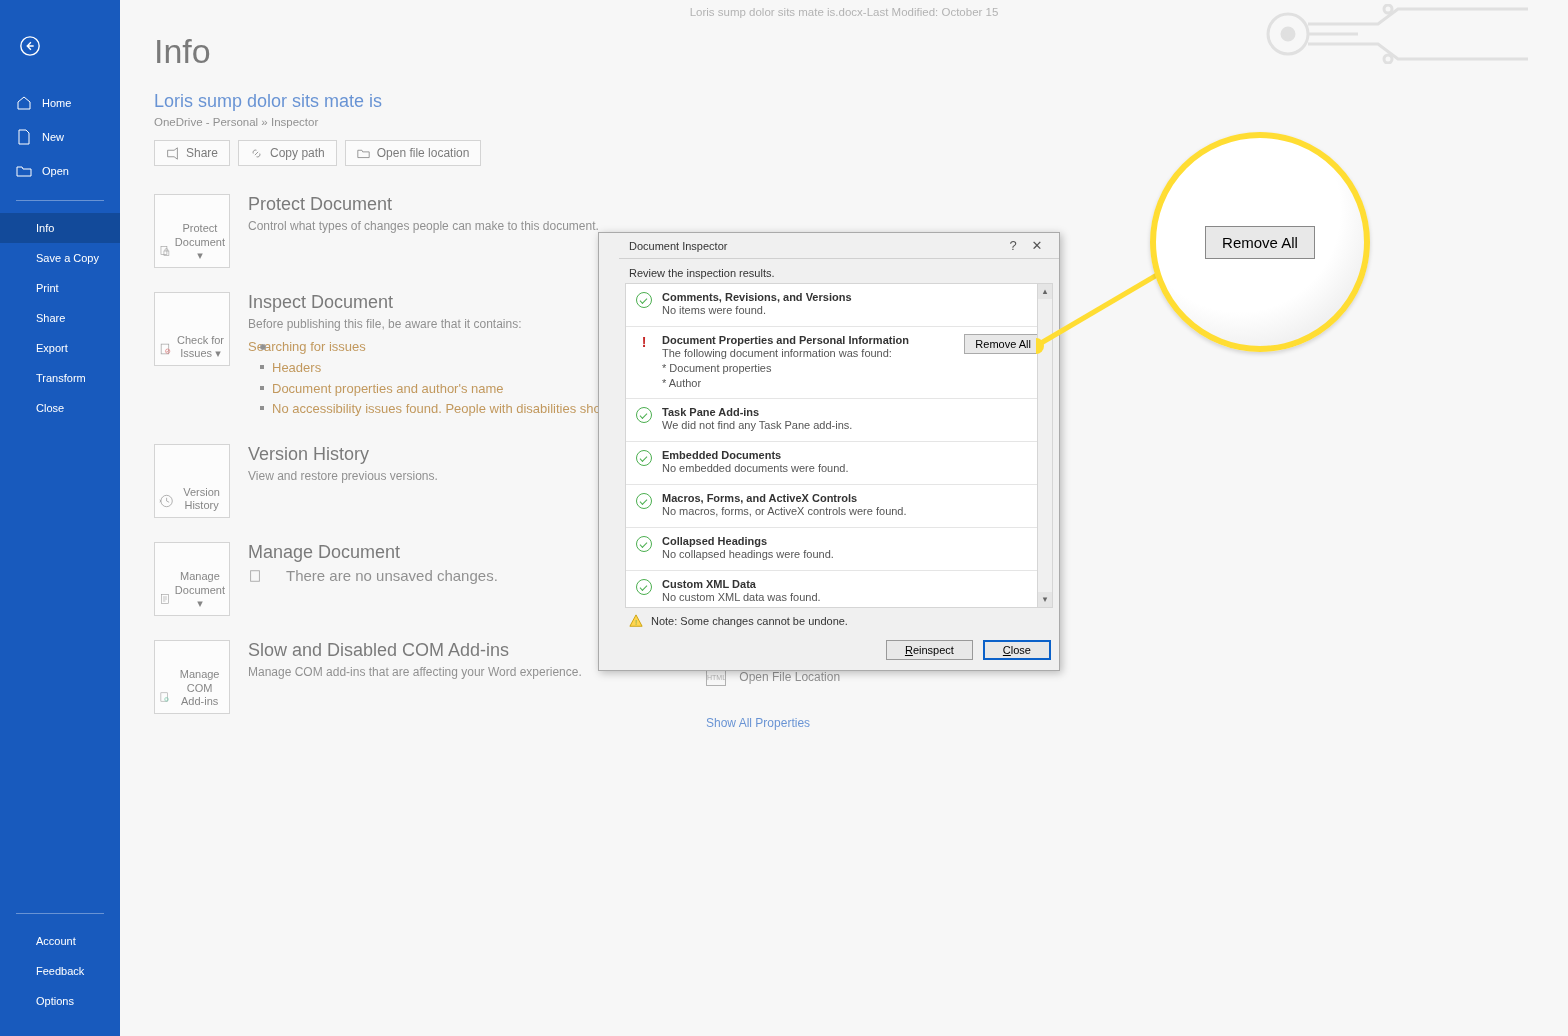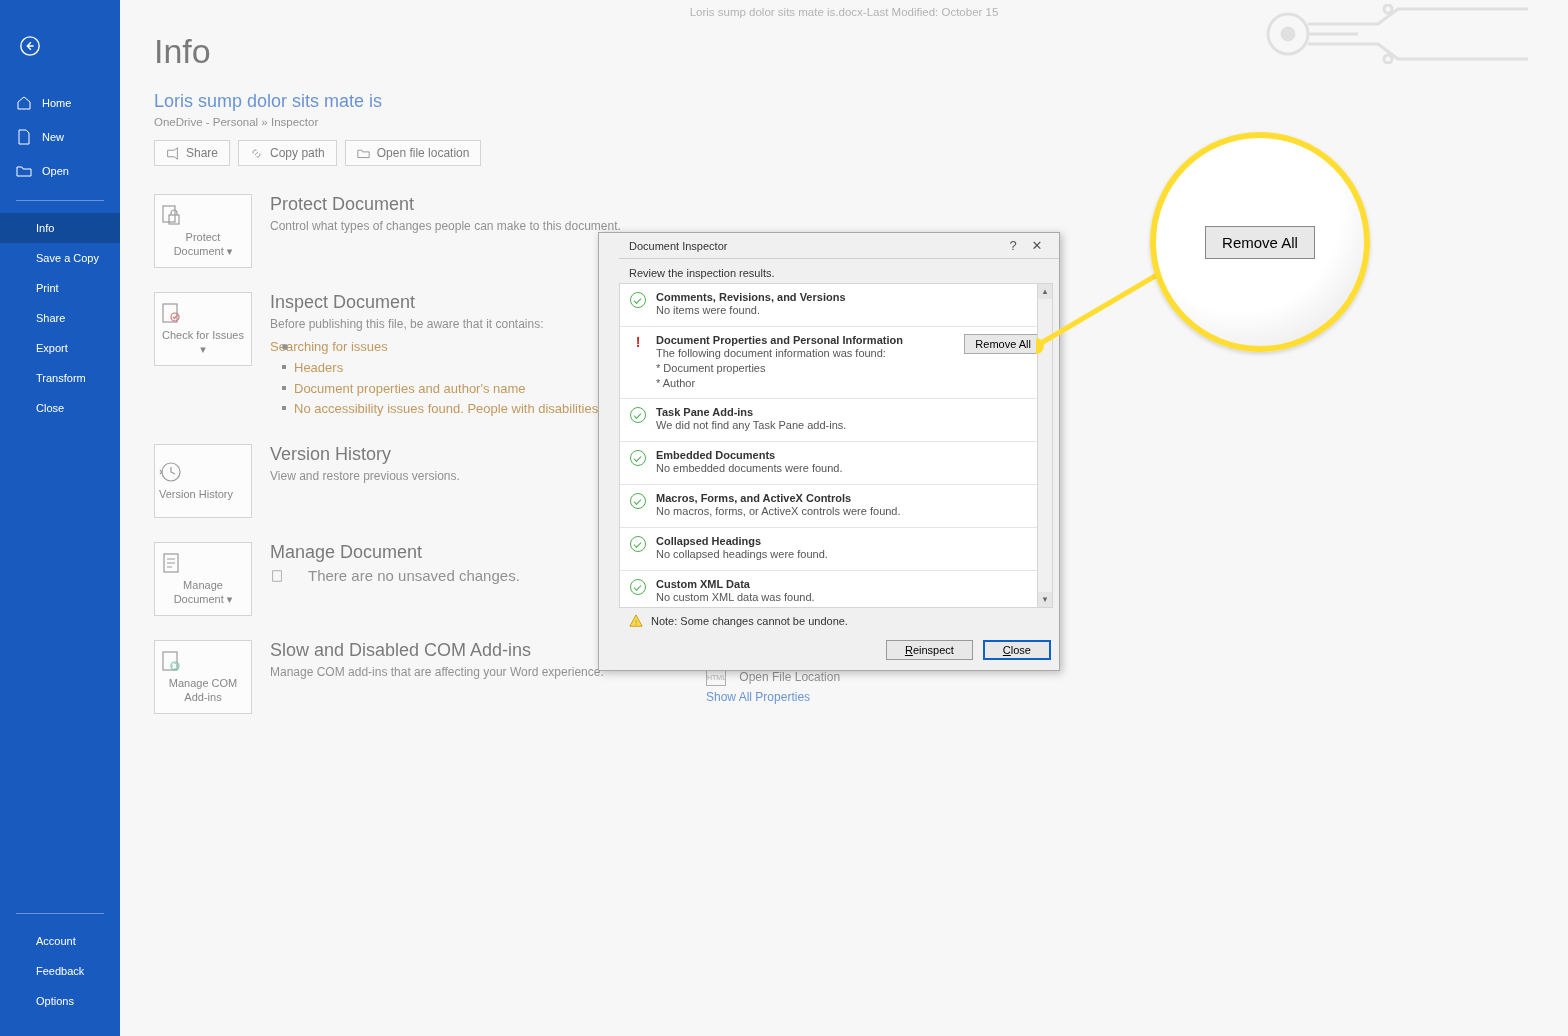--- a/index.html
+++ b/index.html
@@ -20,40 +20,40 @@
 .main { position: absolute; left: 154px; top: 24px; right: 0; bottom: 0; }
 .page-title { font-size: 34px; font-weight: 400; color: #333; margin-top: 8px; margin-bottom: 20px; }
 .doc-title { font-size: 18px; color: #185abd; margin-bottom: 4px; }
 .doc-path { font-size: 11.5px; color: #555; margin-bottom: 12px; }
 
 .btnbar { display: flex; gap: 8px; margin-bottom: 28px; }
 .btn-small { display: flex; align-items: center; gap: 7px; background: #f9f9f9; border: 1px solid #bdbdbd; padding: 5px 11px; font-size: 12px; color: #333; cursor: pointer; }
 .btn-small svg { width: 13px; height: 13px; }
 
 .section { display: flex; gap: 18px; margin-bottom: 24px; }
-.section-btn { width: 98px; height: 74px; border: 1px solid #bdbdbd; background: #fafafa; display: flex; flex-direction: column; align-items: flex-start; justify-content: center; gap: 4px; cursor: pointer; padding: 4px; }
+.section-btn { width: 76px; height: 74px; border: 1px solid #bdbdbd; background: #fafafa; display: flex; flex-direction: row; align-items: flex-end; justify-content: center; gap: 4px; cursor: pointer; padding: 4px; }
 .section-btn svg { width: 24px; height: 24px; }
 .section-btn-label { font-size: 11px; text-align: center; line-height: 1.25; color: #444; }
 .section-body h3 { font-size: 18px; font-weight: 400; color: #333; margin-bottom: 4px; }
 .section-body p { font-size: 12px; color: #555; margin-bottom: 6px; }
 .section-body ul { list-style: none; font-size: 13px; color: #a16207; }
 .section-body ul li { padding-left: 24px; position: relative; line-height: 1.6; }
 .section-body ul li::before { content: ""; position: absolute; left: 12px; top: 7px; width: 4px; height: 4px; background: #555; }
 .spin-icon::before { content: ""; display: inline-block; width: 8px; height: 8px; border: 1px dotted #888; border-radius: 50%; margin-right: 8px; }
 .info-line { display: flex; align-items: center; gap: 24px; font-size: 15px; color: #555; }
 .info-line svg { width: 14px; height: 14px; }
 
 .overlay { position: absolute; left: 120px; top: 0; right: 0; bottom: 0; background: rgba(255,255,255,0.35); pointer-events: none; }
 
 .dialog { position: absolute; left: 598px; top: 232px; width: 462px; background: #f0f0f0; border: 1px solid #aaa; box-shadow: 2px 2px 8px rgba(0,0,0,0.25); font-size: 11px; color: #333; padding-left: 20px; }
 .dlg-hdr { display: flex; align-items: center; padding: 5px 10px; border-bottom: 1px solid #d0d0d0; }
 .dlg-title { flex: 1; }
 .dlg-help, .dlg-close { width: 24px; text-align: center; cursor: pointer; color: #555; font-size: 13px; }
 .dlg-sub { padding: 8px 10px 4px; }
-.dlg-results { margin: 0 6px 0 0; border: 1px solid #d5d5d5; background: #fff; max-height: 325px; overflow: hidden; position: relative; }
+.dlg-results { margin: 0 6px 0 6px; border: 1px solid #d5d5d5; background: #fff; max-height: 325px; overflow: hidden; position: relative; }
 .dlg-row { display: flex; gap: 10px; padding: 7px 10px 8px; border-bottom: 1px solid #e5e5e5; align-items: flex-start; }
 .dlg-row:last-child { border-bottom: none; }
 .dlg-stat { width: 16px; height: 16px; flex-shrink: 0; margin-top: 1px; }
 .dlg-stat.ok { border: 1.5px solid #4caf50; border-radius: 50%; position: relative; }
 .dlg-stat.ok::after { content: ""; position: absolute; left: 3px; top: 5px; width: 6px; height: 3px; border-left: 1.5px solid #4caf50; border-bottom: 1.5px solid #4caf50; transform: rotate(-45deg); }
 .dlg-stat.warn { color: #c62828; font-weight: bold; text-align: center; line-height: 14px; font-size: 14px; }
 .dlg-content { flex: 1; }
 .dlg-content b { font-size: 11px; }
 .dlg-content div { font-size: 11px; color: #555; line-height: 1.35; }
 .dlg-remove { background: #e8e8e8; border: 1px solid #aaa; padding: 3px 10px; font-size: 11px; cursor: pointer; }
@@ -65,21 +65,21 @@
 .dlg-ftr { display: flex; justify-content: flex-end; gap: 10px; padding: 6px 8px 10px; }
 .dlg-btn { background: #e8e8e8; border: 1px solid #999; padding: 2px 18px; font-size: 11px; cursor: pointer; }
 .dlg-btn.primary { border: 2px solid #0b61c9; }
 .dlg-btn u { text-decoration: underline; }
 
 .callout-circle { position: absolute; left: 1150px; top: 132px; width: 220px; height: 220px; border-radius: 50%; border: 6px solid #ffdd33; background: radial-gradient(circle at 40% 35%, #fff 0%, #fff 55%, #f1f1f1 75%); display: flex; align-items: center; justify-content: center; box-shadow: 0 2px 4px rgba(0,0,0,0.15); }
 .callout-btn { background: #e8e8e8; border: 1px solid #888; padding: 7px 16px; font-size: 15px; cursor: pointer; }
 .callout-line { position: absolute; left: 1036px; top: 242px; width: 200px; height: 120px; pointer-events: none; }
 
 .rel-panel { position: absolute; left: 706px; top: 670px; font-size: 12px; color: #555; }
-.rel-link { color: #185abd; cursor: pointer; margin-top: 4px; display: block; }
+.rel-link { color: #185abd; cursor: pointer; margin-top: 30px; display: block; }
 .ofl-ico { display: inline-block; width: 20px; height: 16px; border: 1px solid #888; margin-right: 10px; vertical-align: middle; position: relative; font-size: 7px; text-align: center; line-height: 14px; color: #888; }
 
 .decor { position: absolute; right: 0; top: 4px; width: 320px; height: 60px; opacity: 0.6; }
 </style>
 </head>
 <body>
 
 <div class="sidebar">
   <div class="back-btn">
     <svg viewBox="0 0 24 24" fill="none" stroke="#fff" stroke-width="1.5">

